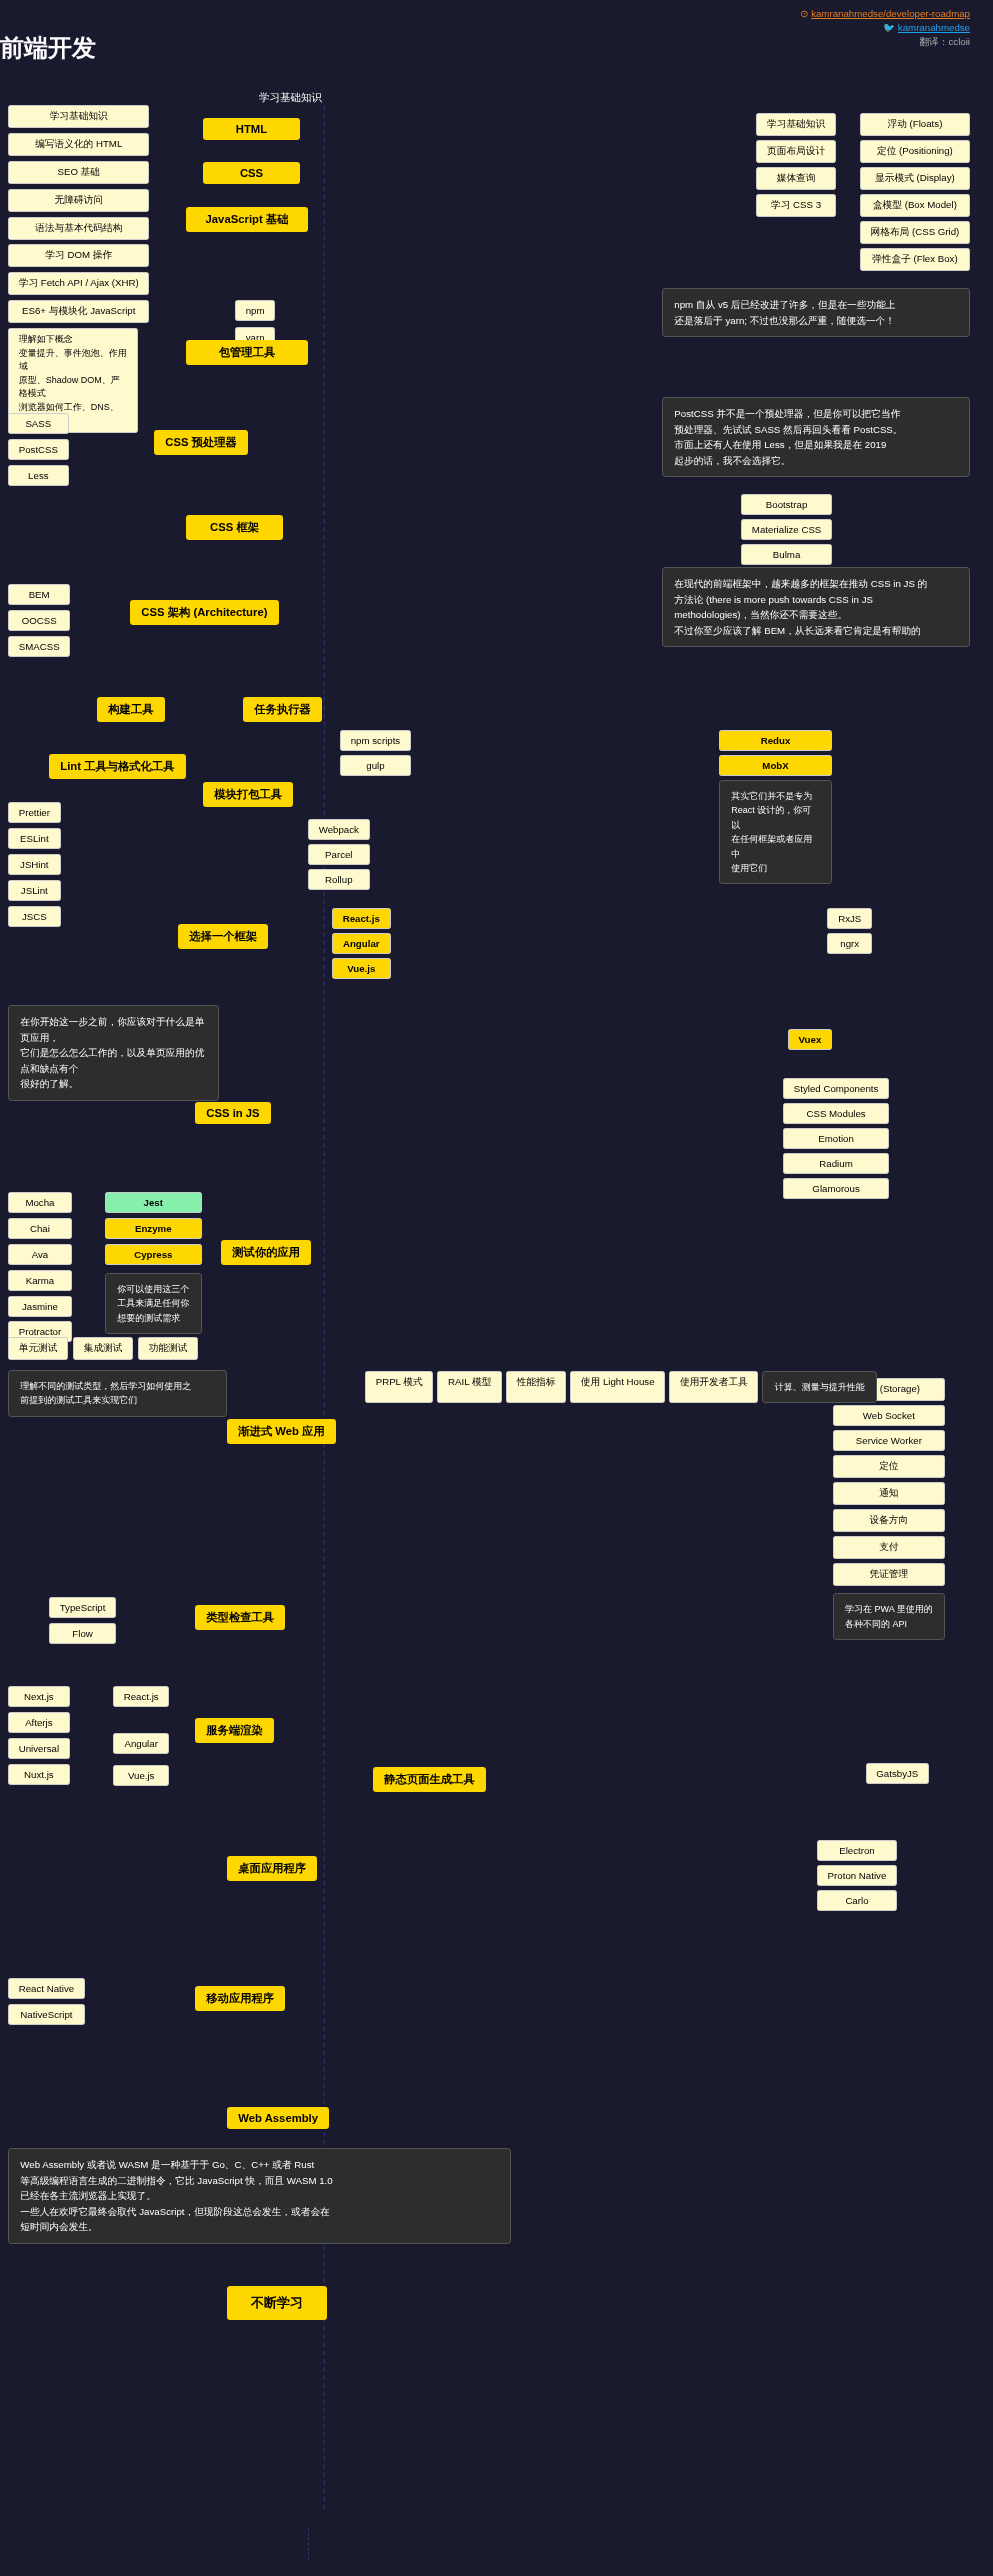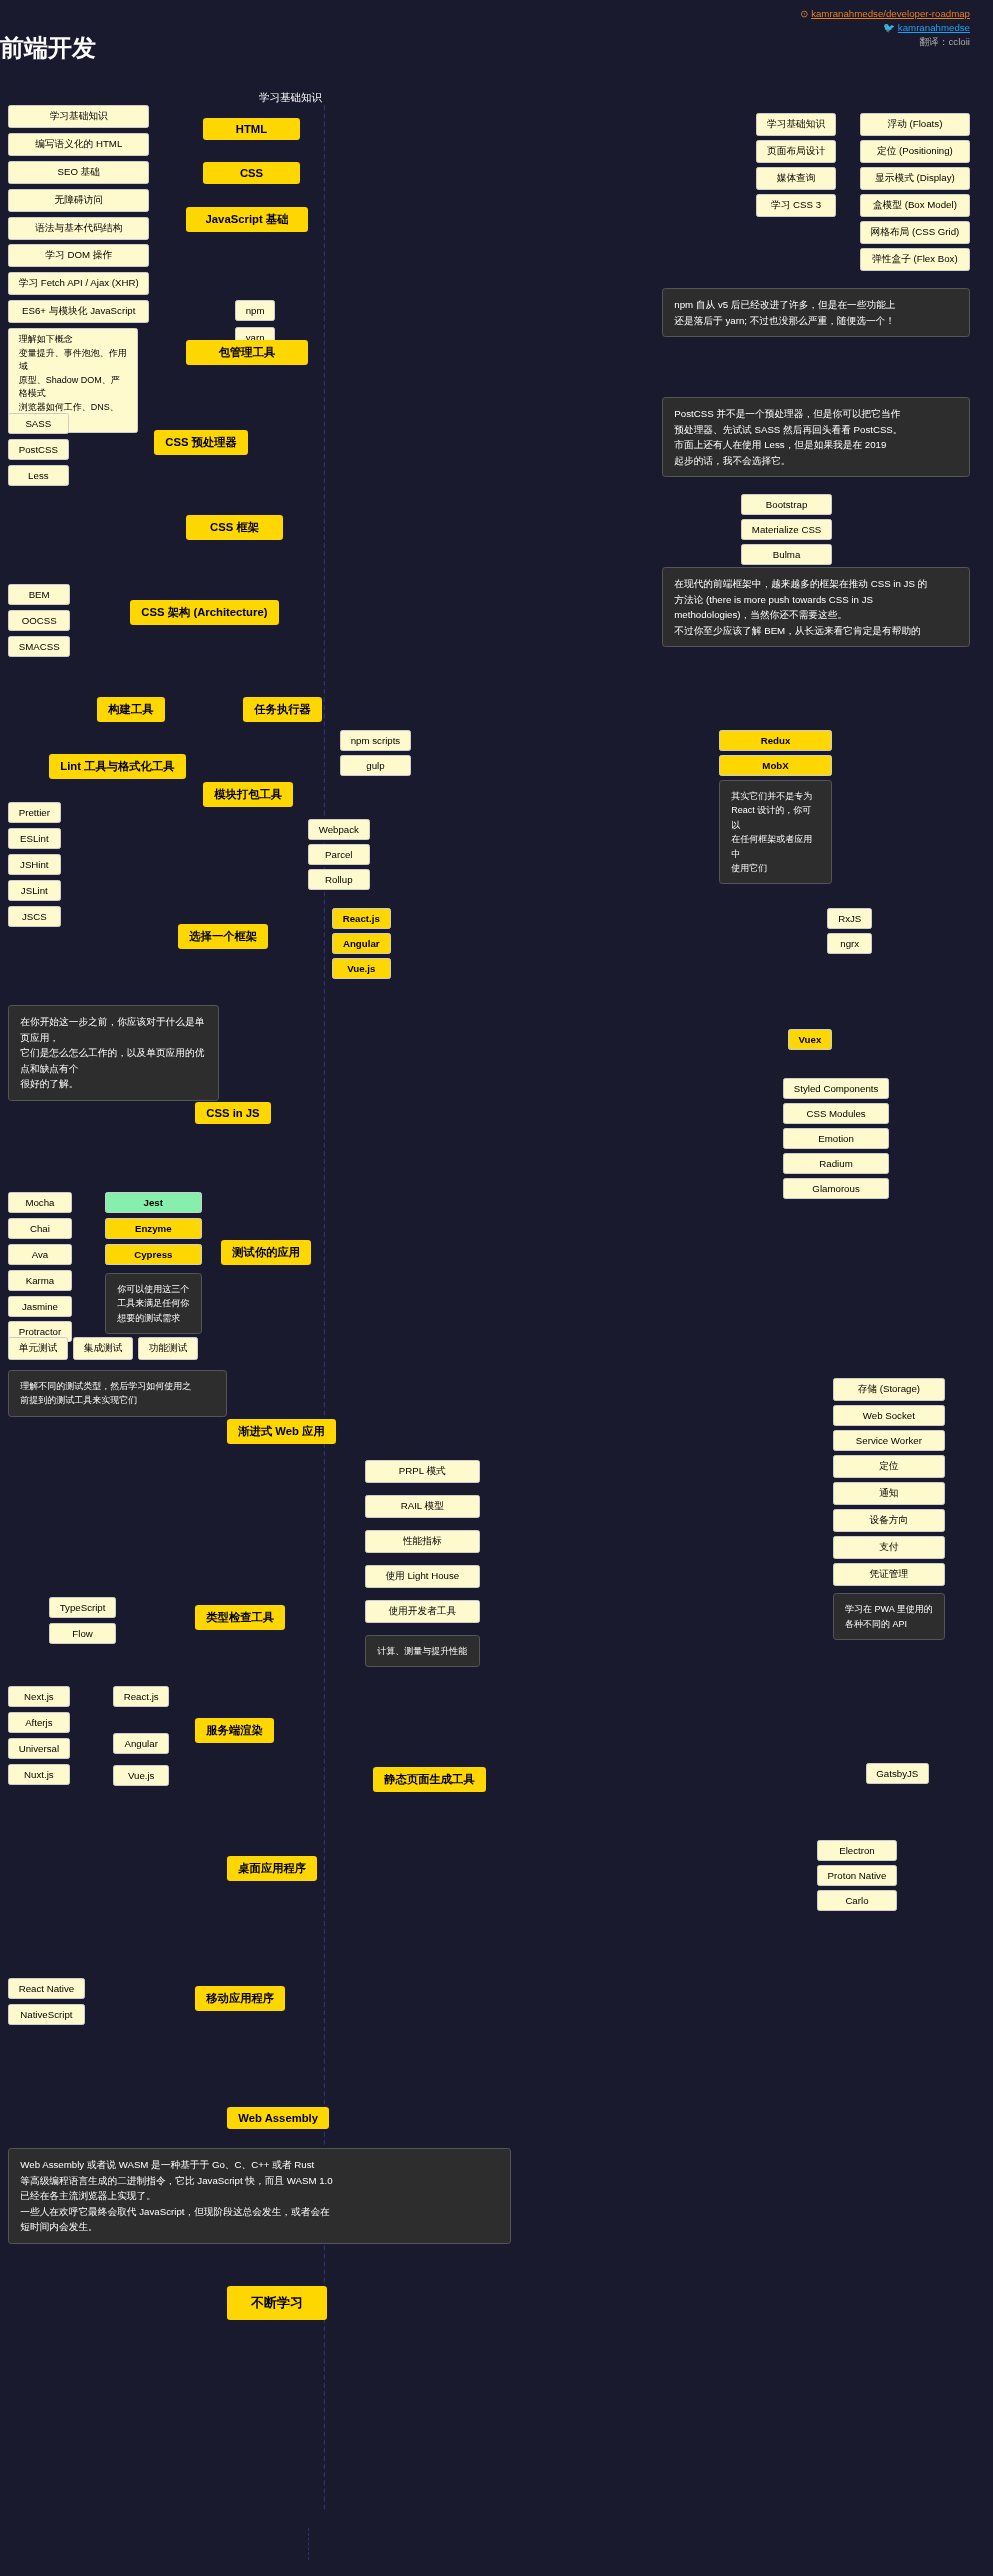--- a/index.html
+++ b/index.html
@@ -323,21 +323,21 @@
     <div class="light-box">Service Worker</div>
     <div class="light-box">定位</div>
     <div class="light-box">通知</div>
     <div class="light-box">设备方向</div>
     <div class="light-box">支付</div>
     <div class="light-box">凭证管理</div>
     <div class="dark-box" style="font-size:9px;white-space:pre-line;max-width:113px;margin-top:3.2px;">学习在 PWA 里使用的
 各种不同的 API</div>
   </div>
 
-  <div style="position:absolute;top:1460px;left:365px;display:flex;flex-direction:column;gap:12px;">
+  <div style="position:absolute;top:1371px;left:365px;display:flex;flex-direction:row;gap:4px;">
     <div class="light-box">PRPL 模式</div>
     <div class="light-box">RAIL 模型</div>
     <div class="light-box">性能指标</div>
     <div class="light-box">使用 Light House</div>
     <div class="light-box">使用开发者工具</div>
     <div class="dark-box" style="font-size:9px;white-space:pre-line;">计算、测量与提升性能</div>
   </div>
 
   <div style="position:absolute;top:1605px;left:195px;">
     <div class="yellow-box">类型检查工具</div>

